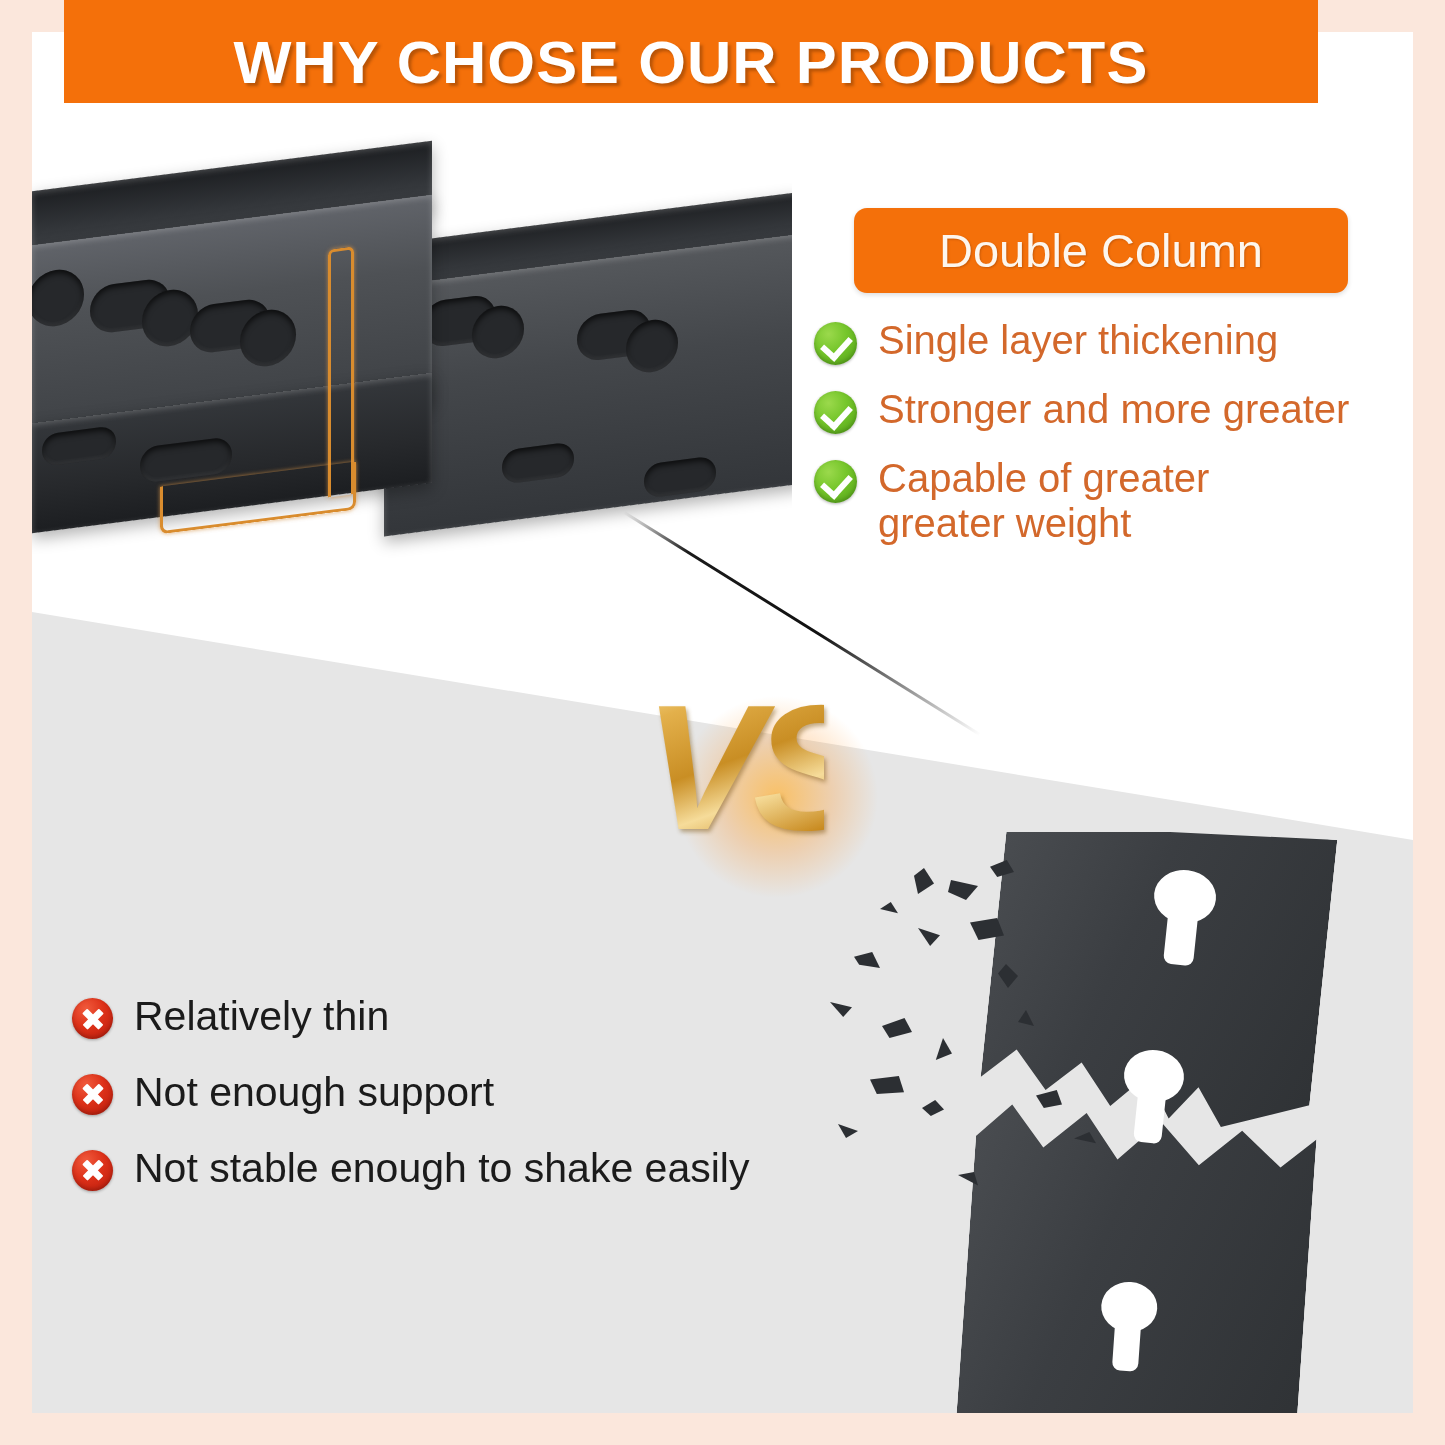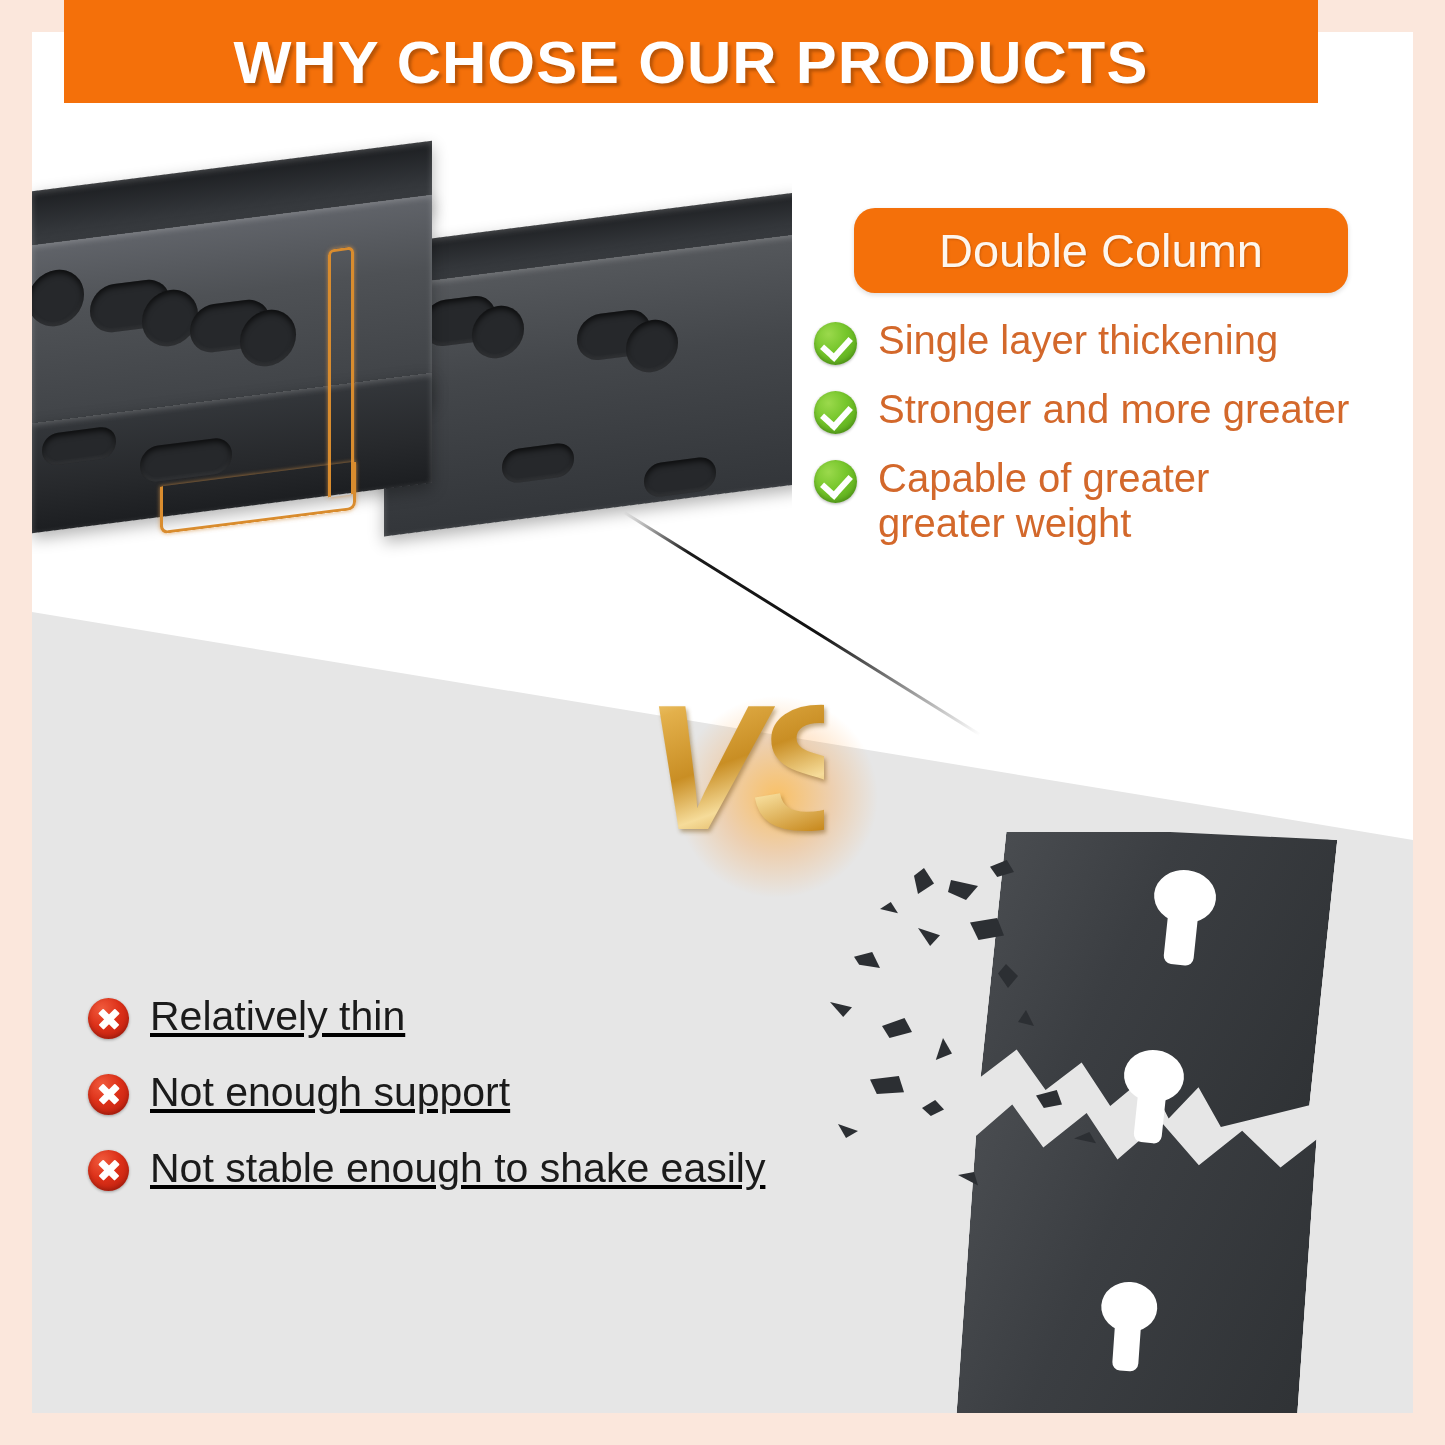--- a/index.html
+++ b/index.html
@@ -159,38 +159,38 @@
     background:#FFFFFF; border-radius:0 0 8px 8px;
   }
   .shard {
     position:absolute; background:#2c2f33;
   }
 
   
   .badge {
     position:absolute;
     background:#F4700A;
-    border-radius:21px;
+    border-radius:13px;
     display:flex; align-items:center; justify-content:center;
     box-shadow:0 2px 5px rgba(0,0,0,.14);
   }
   .badge span {
     color:#FDF6EE;
     font-size:47px;
     font-weight:normal;
     white-space:nowrap;
     text-shadow:1px 1px 2px rgba(120,50,0,.35);
   }
   #badge-double { left:822px; top:176px; width:494px; height:85px; }
   #badge-single { left:115px; top:860px; width:482px; height:80px; }
 
   
   .bullet-list { position:absolute; }
   #list-pros { left:782px; top:286px; width:580px; }
-  #list-cons { left:56px;  top:962px; width:790px;text-decoration:underline; }
+  #list-cons { left:40px;  top:962px; width:790px; }
 
   .bullet {
     display:flex;
     align-items:flex-start;
     margin-bottom:22px;
   }
   #list-cons .bullet { margin-bottom:30px; }
 
   .ico {
     flex:0 0 auto;

